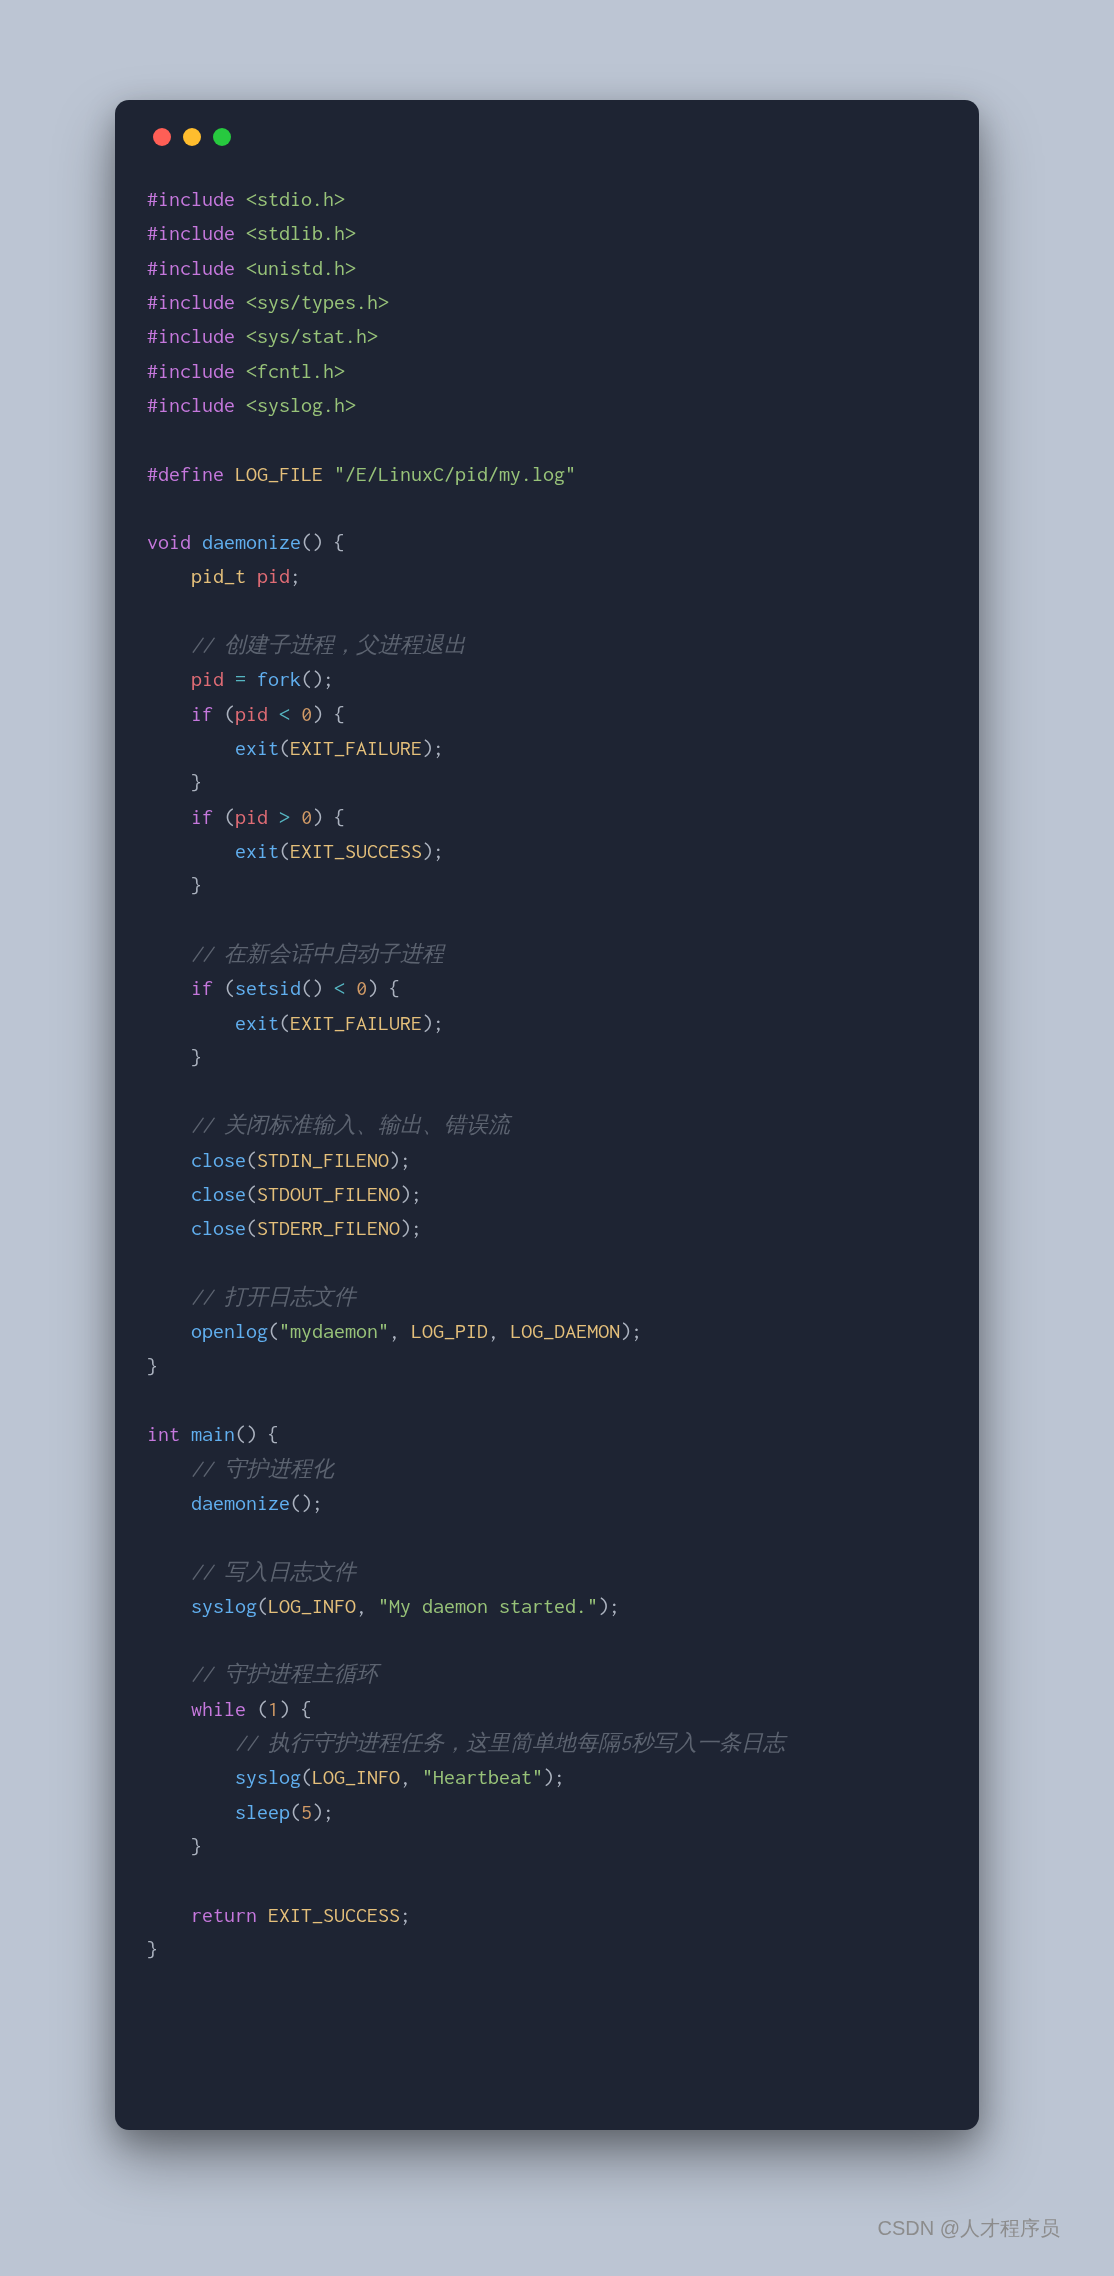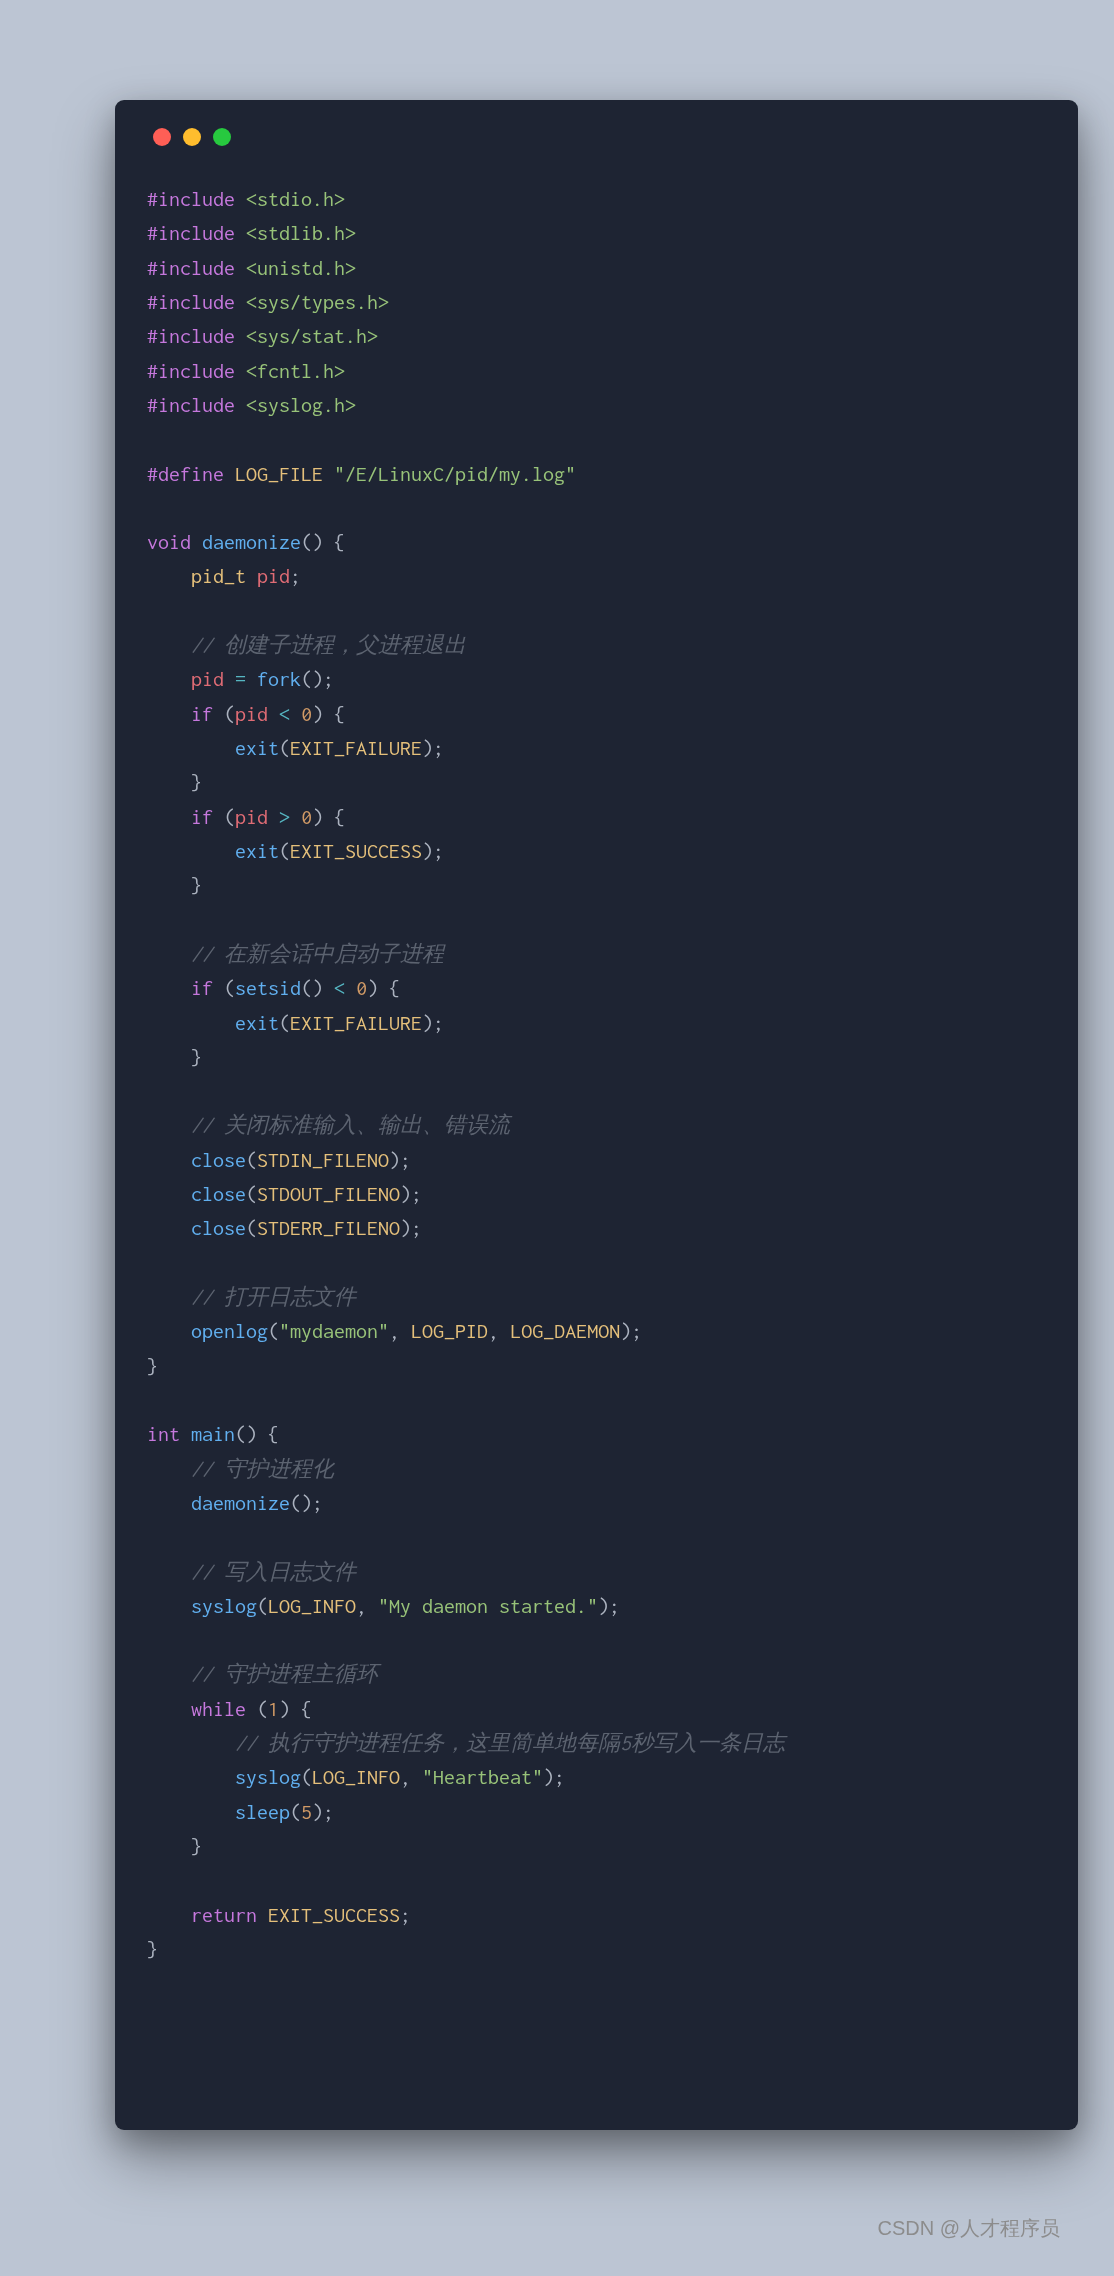--- a/index.html
+++ b/index.html
@@ -6,22 +6,22 @@
   body {
     background: #bcc5d3;
     width: 1114px;
     height: 2276px;
     padding: 100px 115px 120px 115px;
     font-family: "SF Mono", "Monaco", "Inconsolata", "Fira Mono", "Droid Sans Mono", "Source Code Pro", monospace;
     position: relative;
   }
   .window {
     background: #1e2433;
-    border-radius: 9px;
-    width: 963px;
+    border-radius: 14px;
+    width: 864px;
     height: 2030px;
     box-shadow: 0 30px 60px rgba(0,0,0,0.35), 0 10px 30px rgba(0,0,0,0.25);
     padding: 28px 32px 36px 32px;
     overflow: hidden;
   }
   .traffic-lights {
     display: flex;
     gap: 12px;
     margin-bottom: 36px;
     margin-left: 6px;

